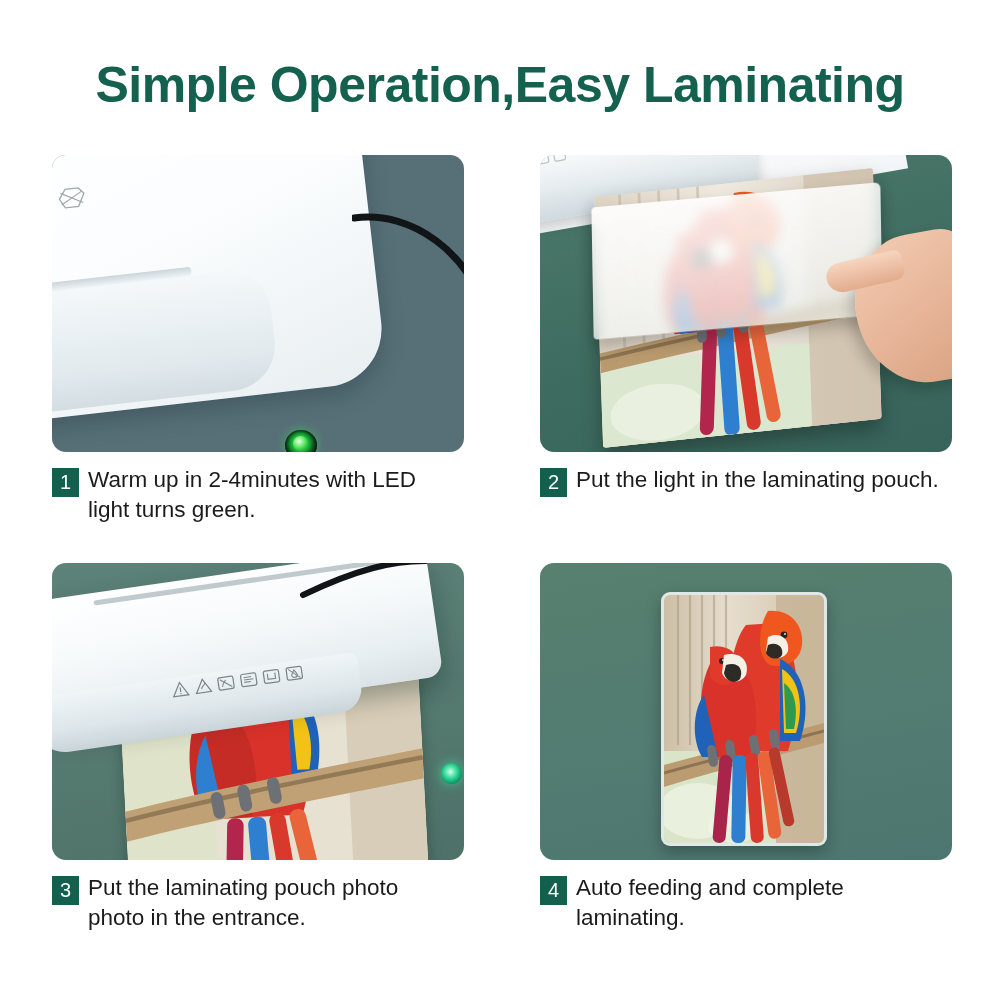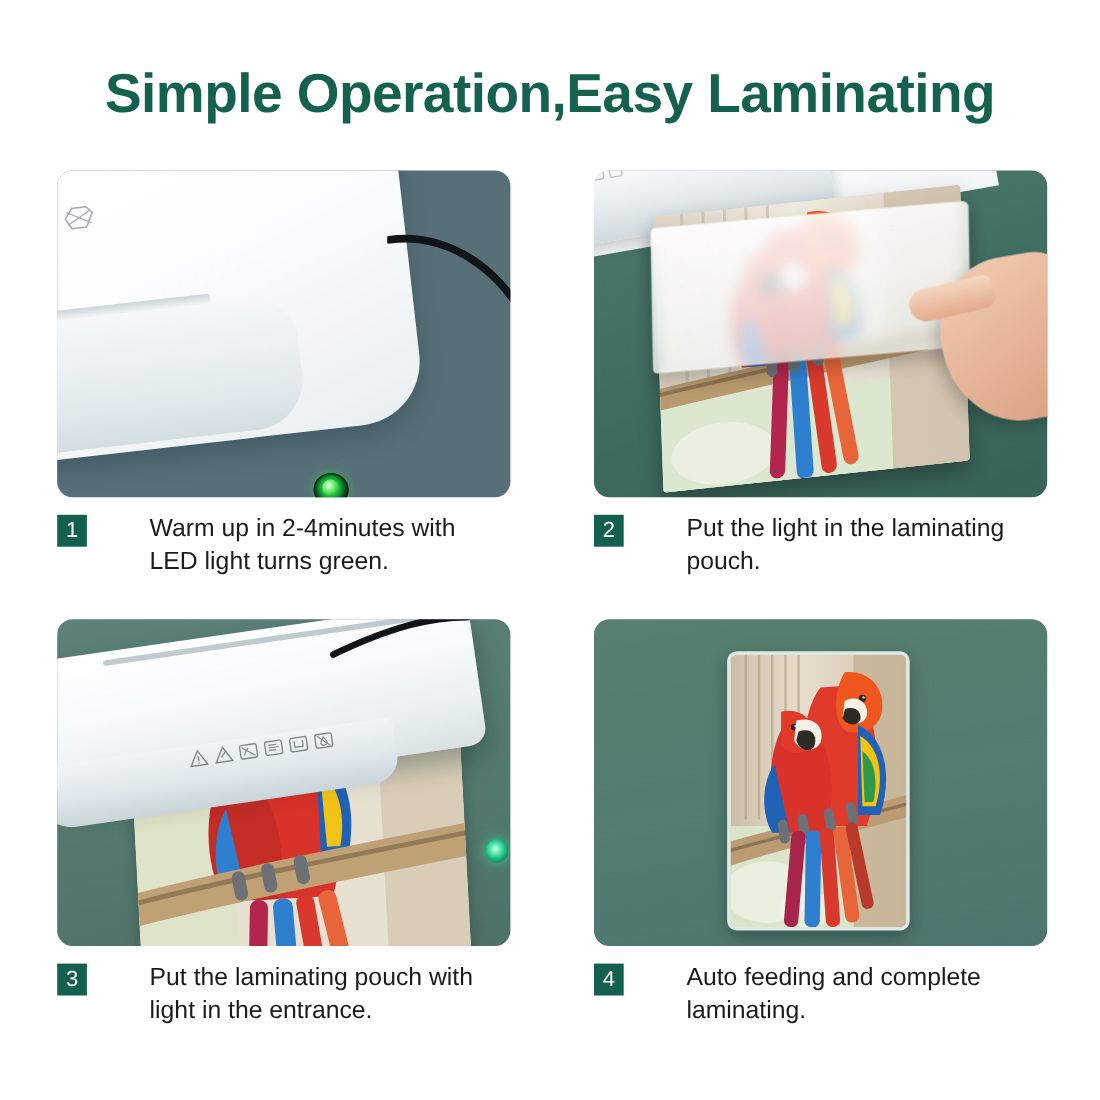--- a/index.html
+++ b/index.html
@@ -77,21 +77,20 @@
     text-align: center;
     font-weight: 400;
     margin-top: 3px;
   }
   .caption-text {
     font-size: 22.5px;
     line-height: 30px;
     color: #1b1b1b;
     font-weight: 400;
     max-width: 372px;
-    margin-left: 48px;
   }
 
   
   .p1 { background: #577078; }
   .p1 .device {
     position: absolute;
     left: -70px;
     top: -52px;
     width: 390px;
     height: 300px;
@@ -470,21 +469,21 @@
 
         <div class="led3"></div>
 
         <svg class="cord3" viewBox="0 0 130 40">
           <path d="M128 2 C 96 2, 60 10, 6 36" fill="none" stroke="#121518" stroke-width="6" stroke-linecap="round"></path>
         </svg>
       </div>
 
       <div class="caption">
         <div class="badge">3</div>
-        <div class="caption-text">Put the laminating pouch with light in the entrance.</div>
+        <div class="caption-text">Put the laminating pouch photo photo in the entrance.</div>
       </div>
     </div>
 
     <div class="step">
       <div class="photo p4">
 
         <div class="laminated">
           <div class="inner">
             <svg class="parrot-art" viewBox="0 0 160 248" preserveAspectRatio="xMidYMid slice">
               <defs>

